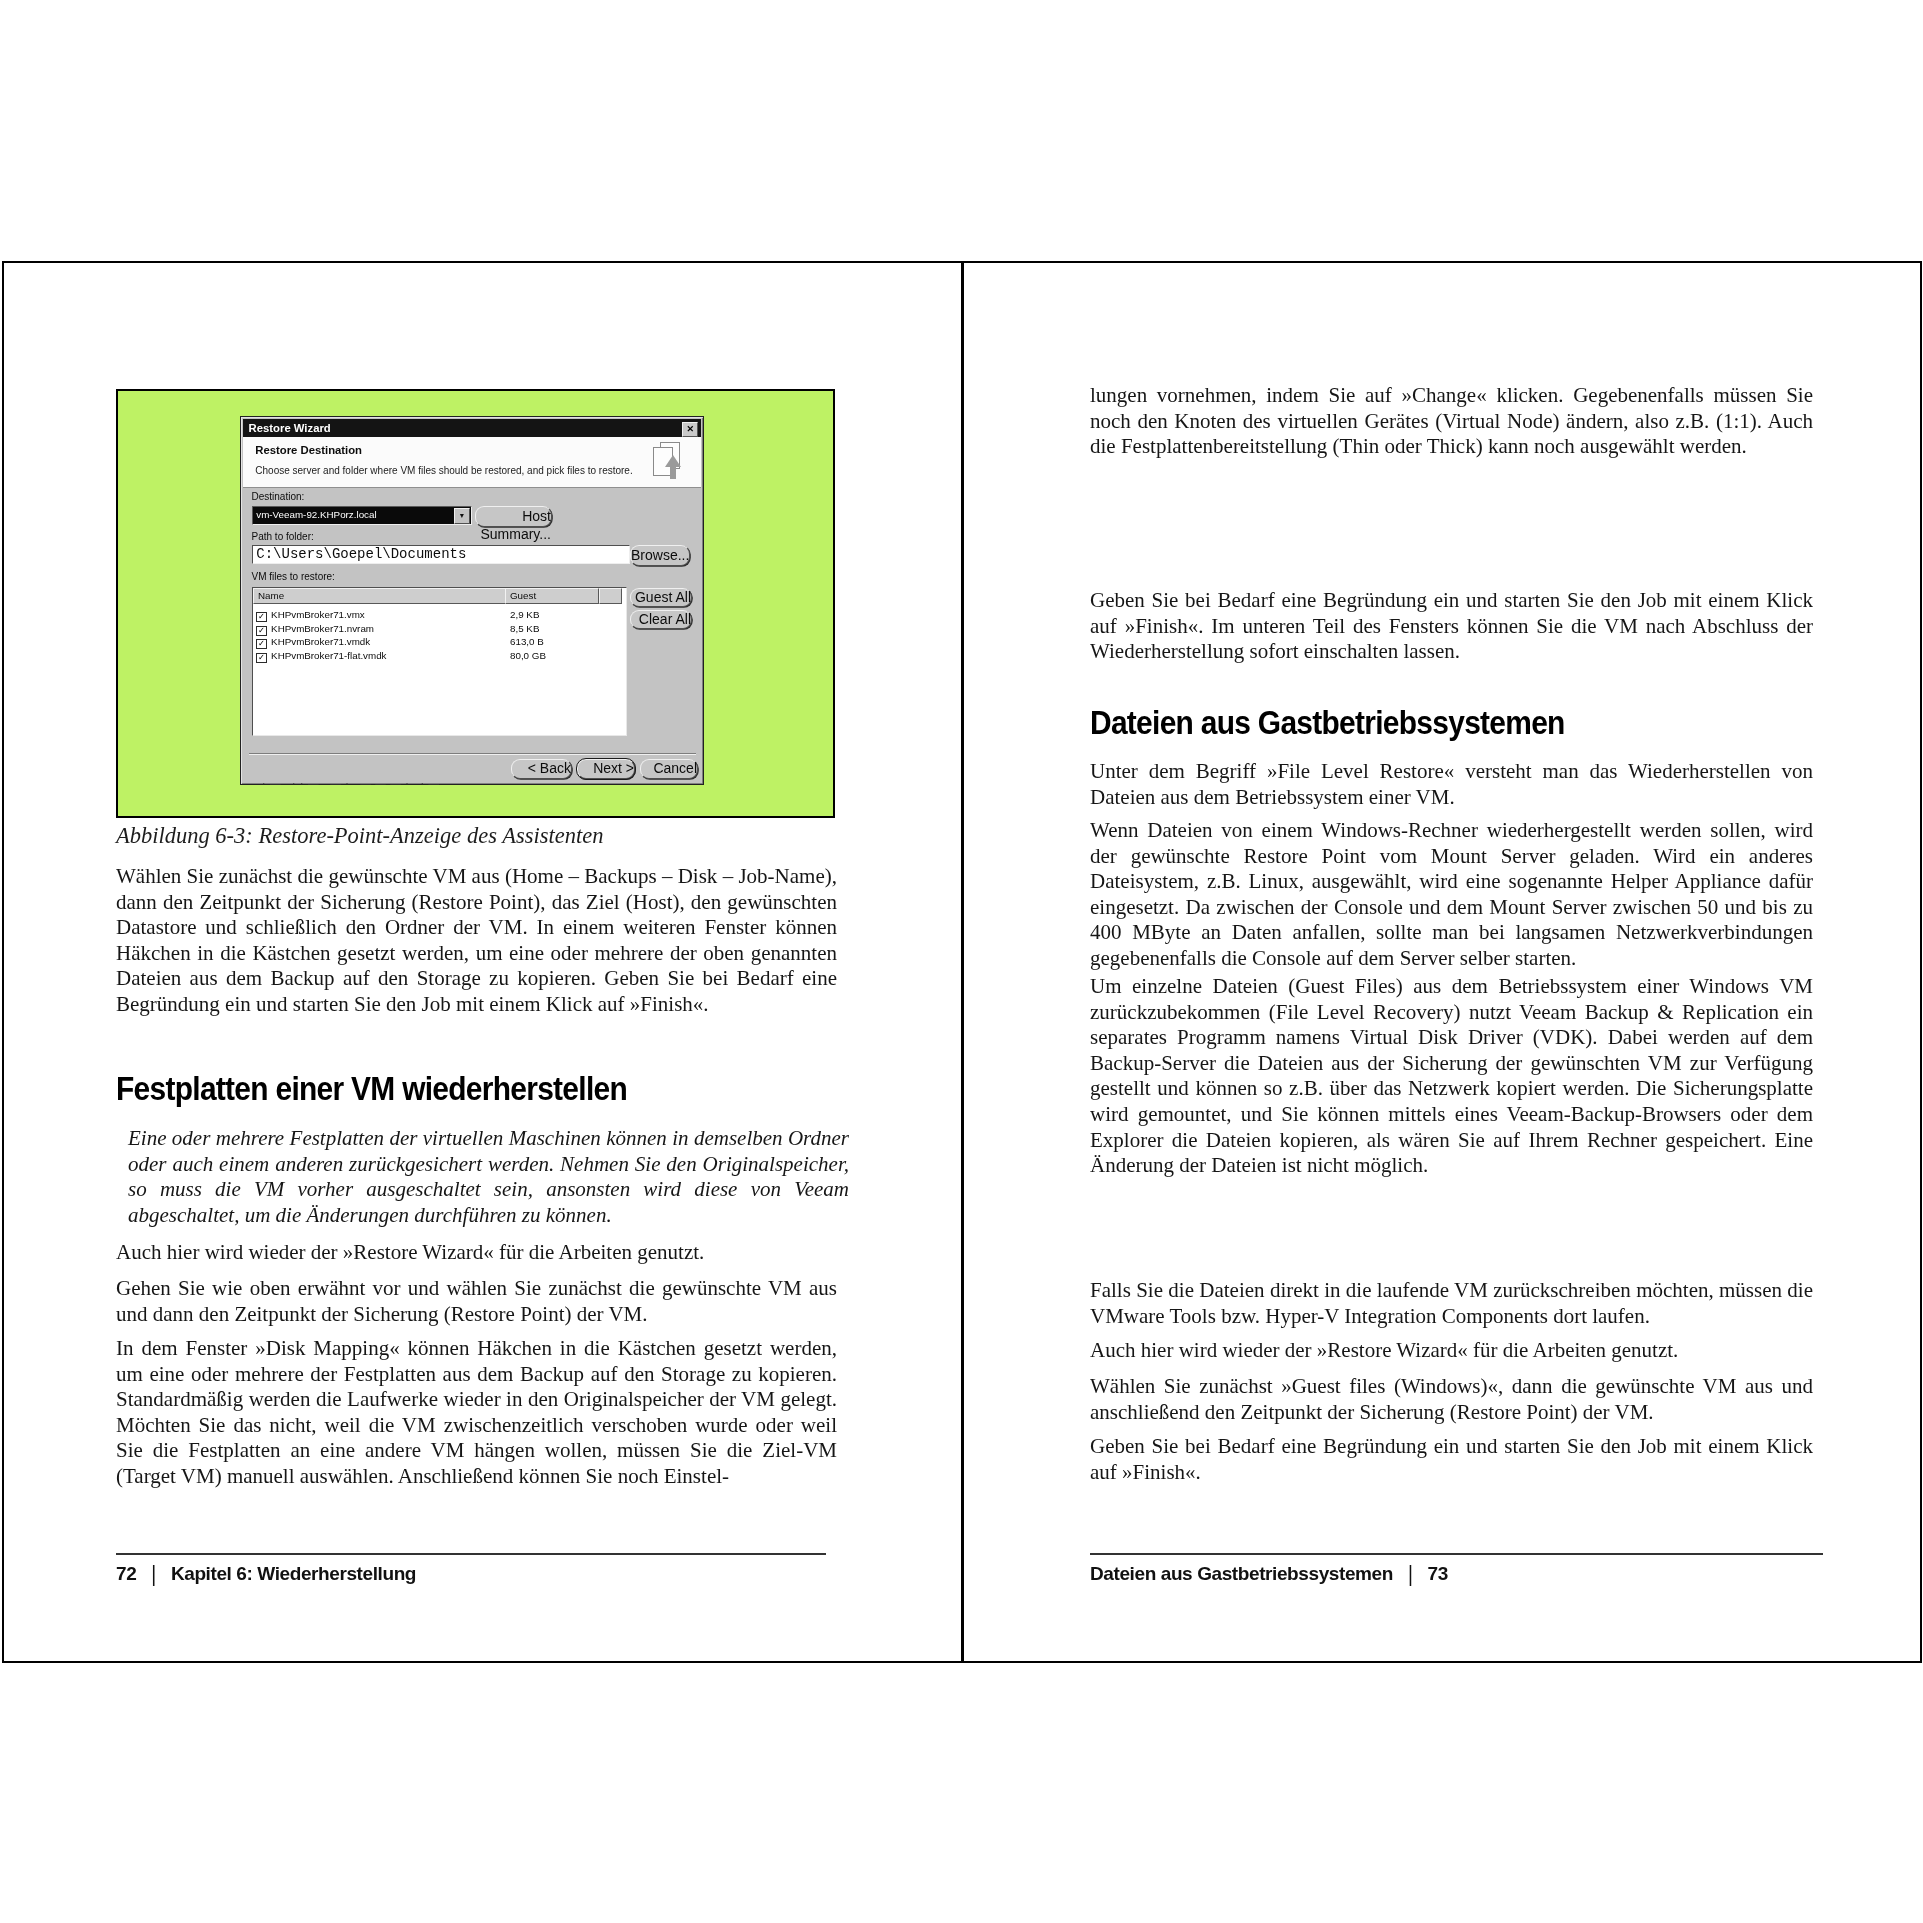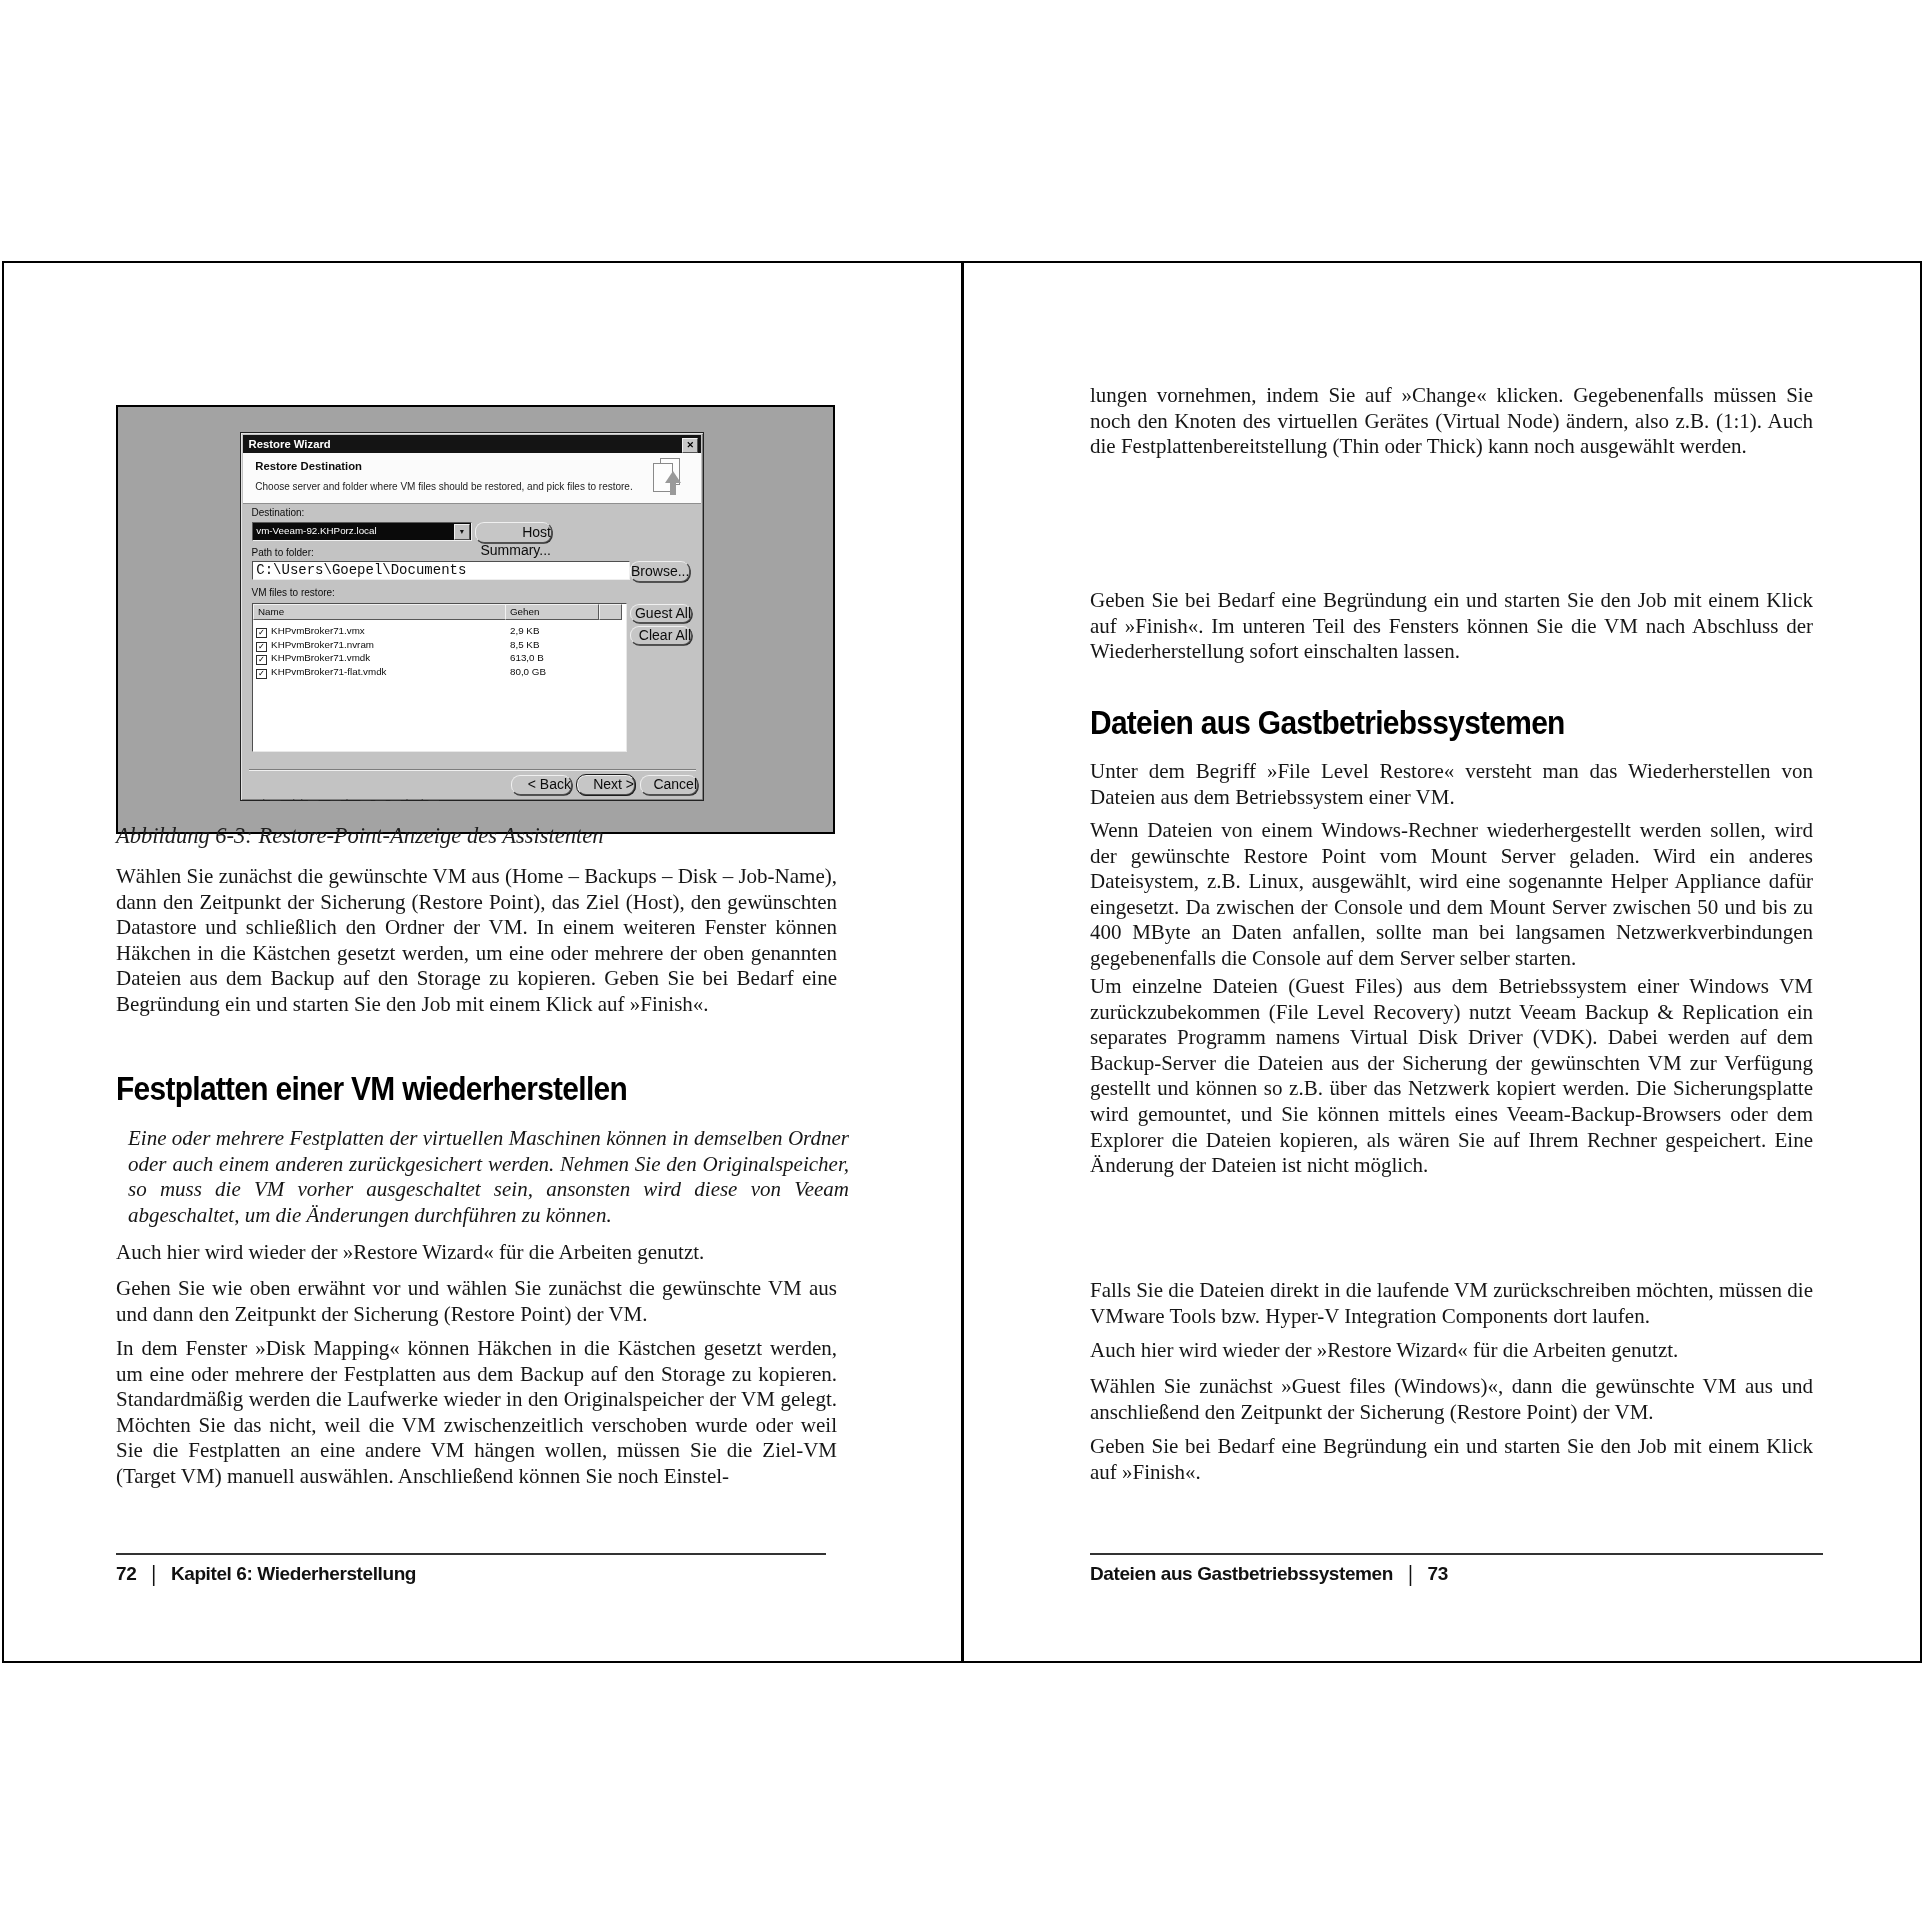--- a/index.html
+++ b/index.html
@@ -15,21 +15,21 @@
   .h-big{font-family:"Liberation Sans", sans-serif;font-weight:bold;font-size:34px;color:#000;
          letter-spacing:-0.8px;white-space:nowrap;}
   .condense{display:inline-block;transform:scaleX(0.88);transform-origin:left center;}
   .caption{font-style:italic;font-size:22.5px;color:#1d1d1d;white-space:nowrap;}
   
   .footer-rule{position:absolute;height:1.5px;background:#333;}
   .footer{position:absolute;font-family:"Liberation Sans", sans-serif;font-weight:bold;font-size:19px;
           color:#111;letter-spacing:-0.4px;}
   .footer .bar{display:inline-block;margin:0 15px;font-weight:normal;transform:scaleY(1.15);}
   
-  .figure-box{position:absolute;left:116px;top:389px;width:715px;height:425px;border:2.3px solid #000;background:#a3a3a3;margin-top:16px;}
+  .figure-box{position:absolute;left:116px;top:389px;width:715px;height:425px;border:2.3px solid #000;background:#bef264;}
   
   .dlg{position:absolute;left:122px;top:25px;width:462px;height:367px;background:#c3c3c3;
        border:0.8px solid #222;box-shadow:inset 0.8px 0.8px 0 #ededed, inset -0.8px -0.8px 0 #6e6e6e;
        font-family:"Liberation Sans", sans-serif;color:#0c0c0c;}
   .dlg-title{position:absolute;left:2.3px;top:2.3px;right:2.3px;height:18px;background:#141414;color:#fff;
              font-weight:bold;font-size:11.3px;line-height:18px;padding-left:5.3px;}
   .dlg-close{position:absolute;right:2.3px;top:3px;width:14.3px;height:12.8px;background:#c9c9c9;
              border-top:0.8px solid #f0f0f0;border-left:0.8px solid #f0f0f0;border-right:0.8px solid #555;border-bottom:0.8px solid #555;
              font-size:9px;line-height:12px;text-align:center;color:#000;font-weight:bold;}
   .dlg-head{position:absolute;left:2.3px;top:20px;right:2.3px;height:50px;background:#fbfbfb;
@@ -105,21 +105,21 @@
         <div class="btn" style="left:234px;top:89px;width:75px;height:19px;line-height:18px;">Host Summary...</div>
 
         <span class="lbl" style="left:10.5px;top:114px;">Path to folder:</span>
         <div class="tbox" style="left:10.5px;top:128px;width:373px;height:17.3px;line-height:16.5px;padding-left:3.8px;">C:\Users\Goepel\Documents</div>
         <div class="btn" style="left:389px;top:128px;width:58px;height:19px;line-height:18px;">Browse...</div>
 
         <span class="lbl" style="left:10.5px;top:154px;">VM files to restore:</span>
         <div class="list">
           <div class="list-head">
             <span class="hcell" style="left:0;width:247px;">Name</span>
-            <span class="hcell" style="left:252px;width:88px;">Gehen</span>
+            <span class="hcell" style="left:252px;width:88px;">Guest</span>
             <span class="hcell" style="left:346px;width:21px;padding-left:0;"></span>
           </div>
           <div class="row" style="top:20px;">
             <span class="chk">✓</span><span>KHPvmBroker71.vmx</span>
             <span class="rsize">2,9 KB</span>
           </div>
           <div class="row" style="top:34px;">
             <span class="chk">✓</span><span>KHPvmBroker71.nvram</span>
             <span class="rsize">8,5 KB</span>
           </div>

